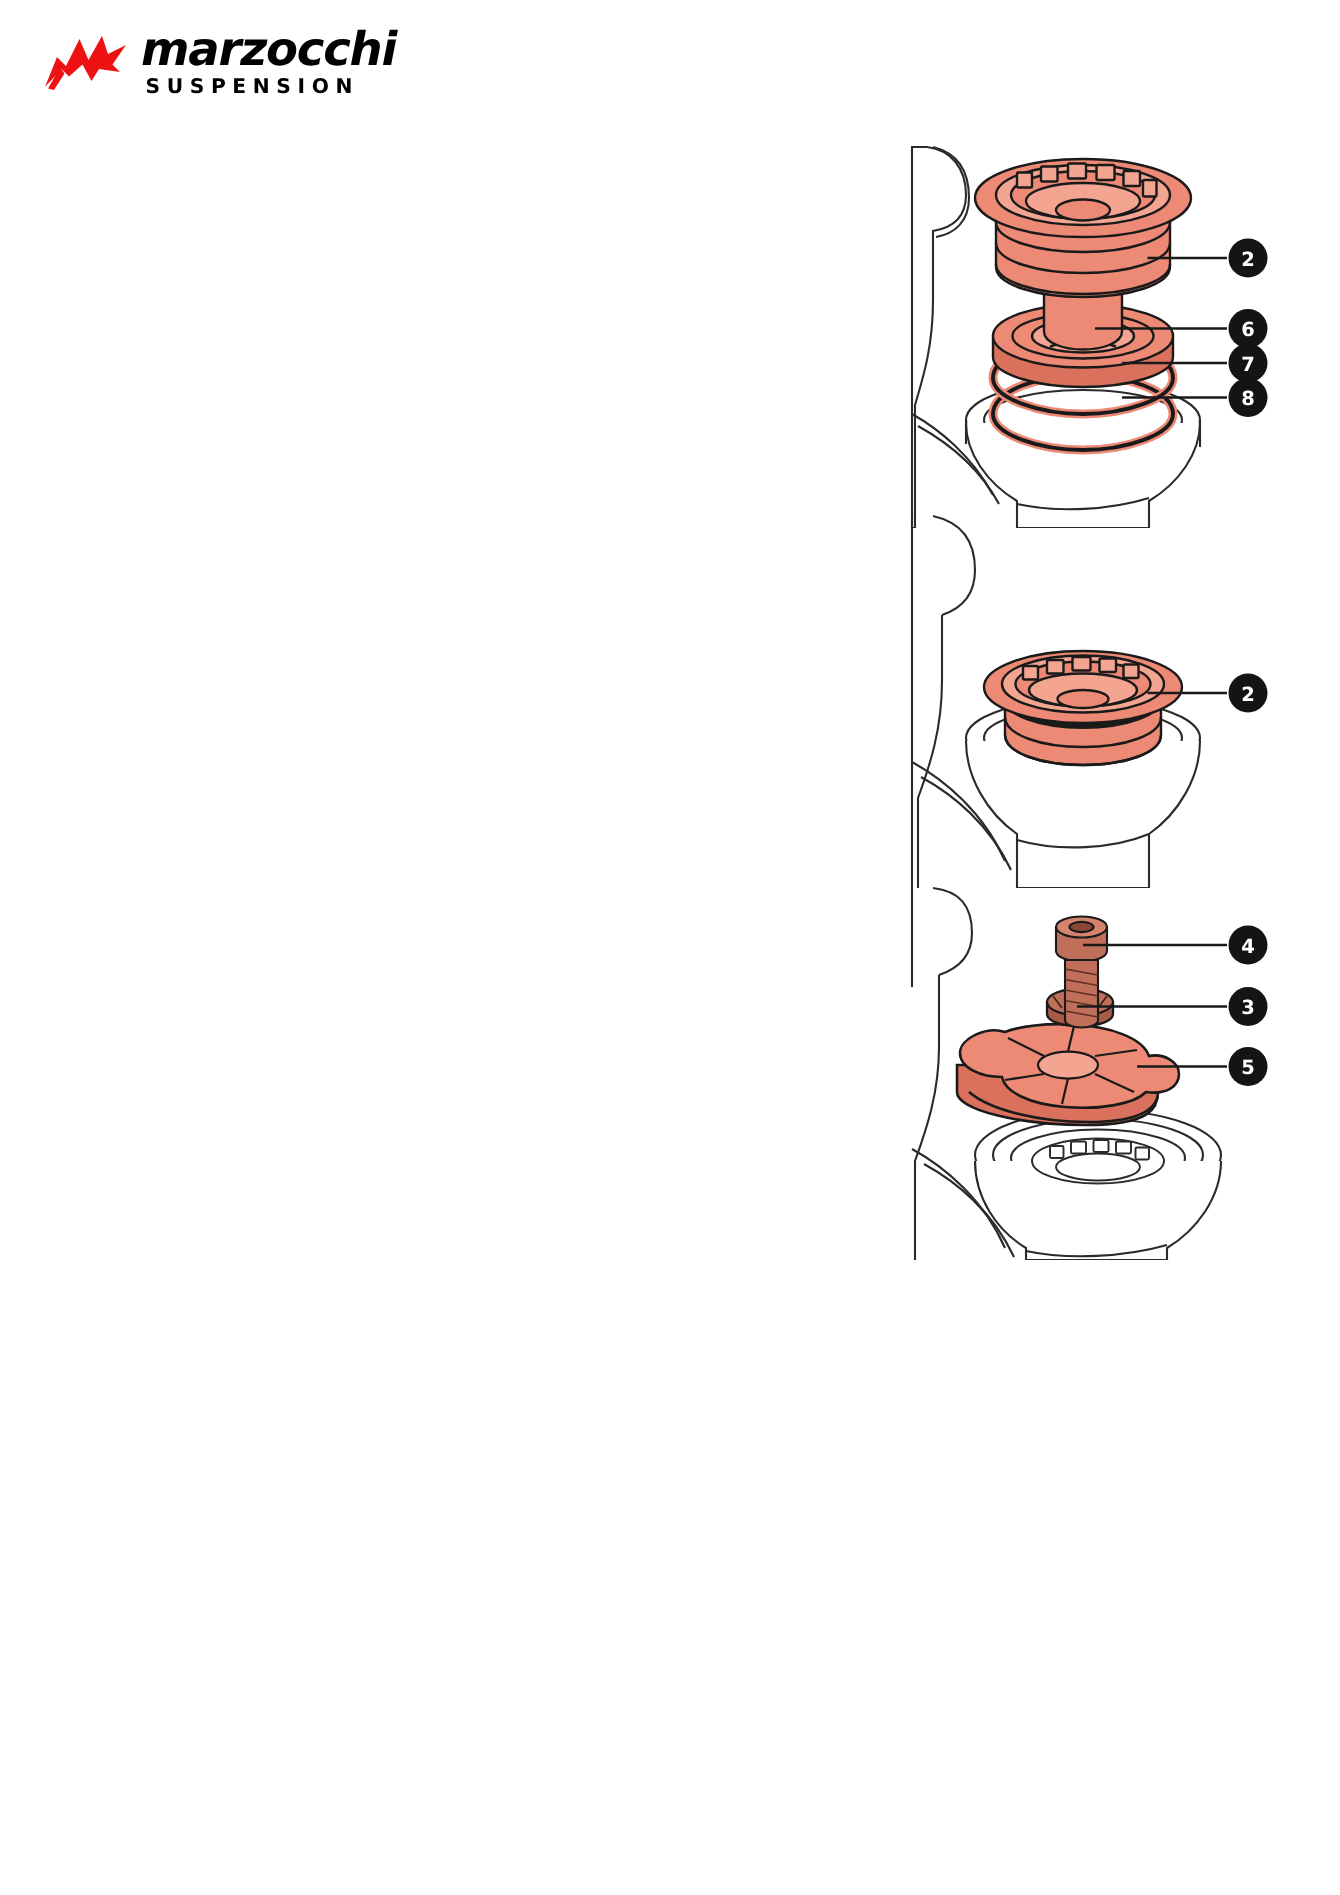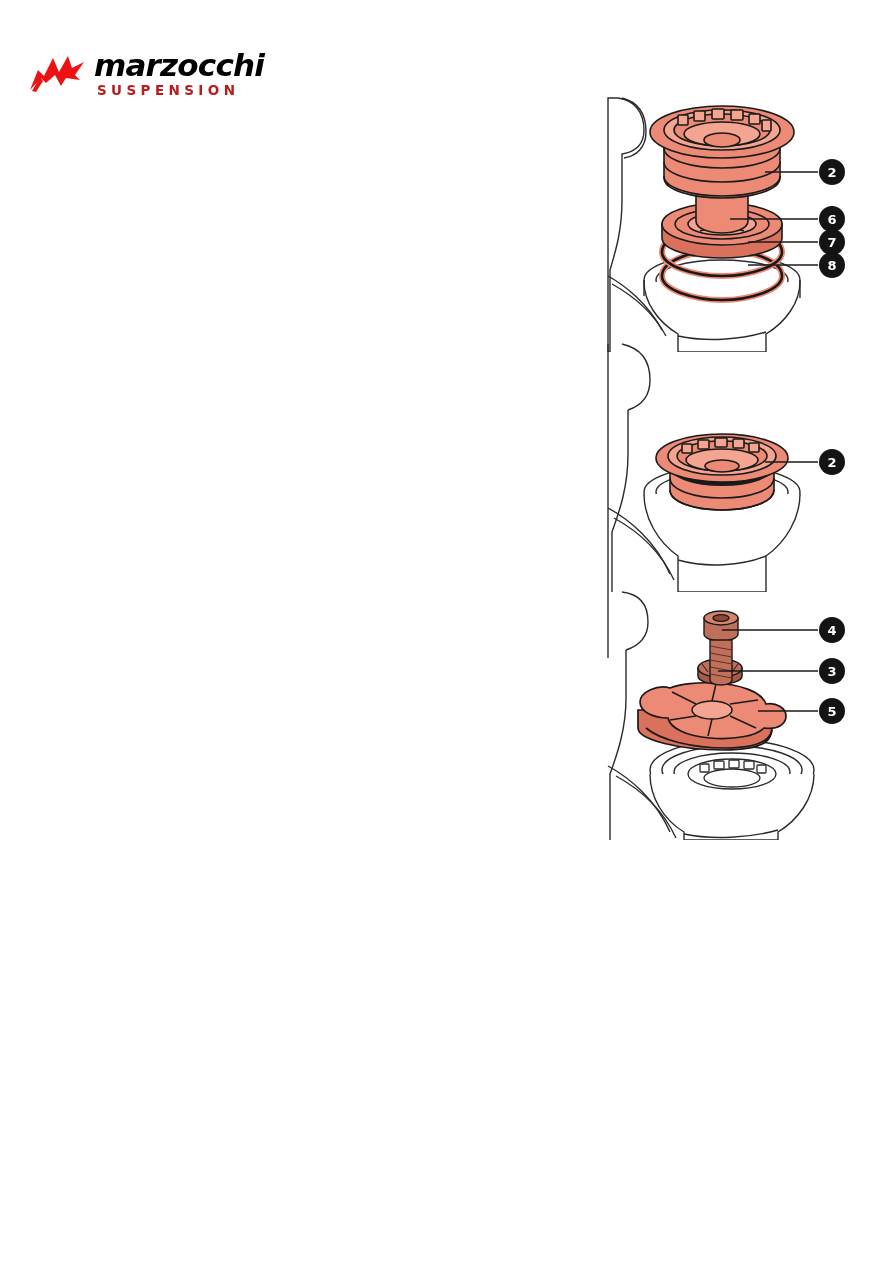--- a/index.html
+++ b/index.html
@@ -22,21 +22,20 @@
     background: #ffffff;
   }
 
   
   .logo-block {
     position: absolute;
     left: 28px;
     top: 14px;
     width: 230px;
     height: 60px;
-    margin-top: 32px;
   }
   .logo-mark {
     position: absolute;
     left: 0px;
     top: 4px;
     width: 62px;
     height: 46px;
   }
   .logo-wordmark {
     position: absolute;
@@ -52,21 +51,21 @@
     white-space: nowrap;
   }
   .logo-sub {
     position: absolute;
     left: 69px;
     top: 37px;
     font-family: "DejaVu Sans", sans-serif;
     font-size: 13.5px;
     font-weight: 700;
     letter-spacing: 4.4px;
-    color: #b91c1c;
+    color: #000000;
     line-height: 15px;
     white-space: nowrap;
   }
 
   
   .figure {
     position: absolute;
   }
   .figure svg { display: block; }
 

